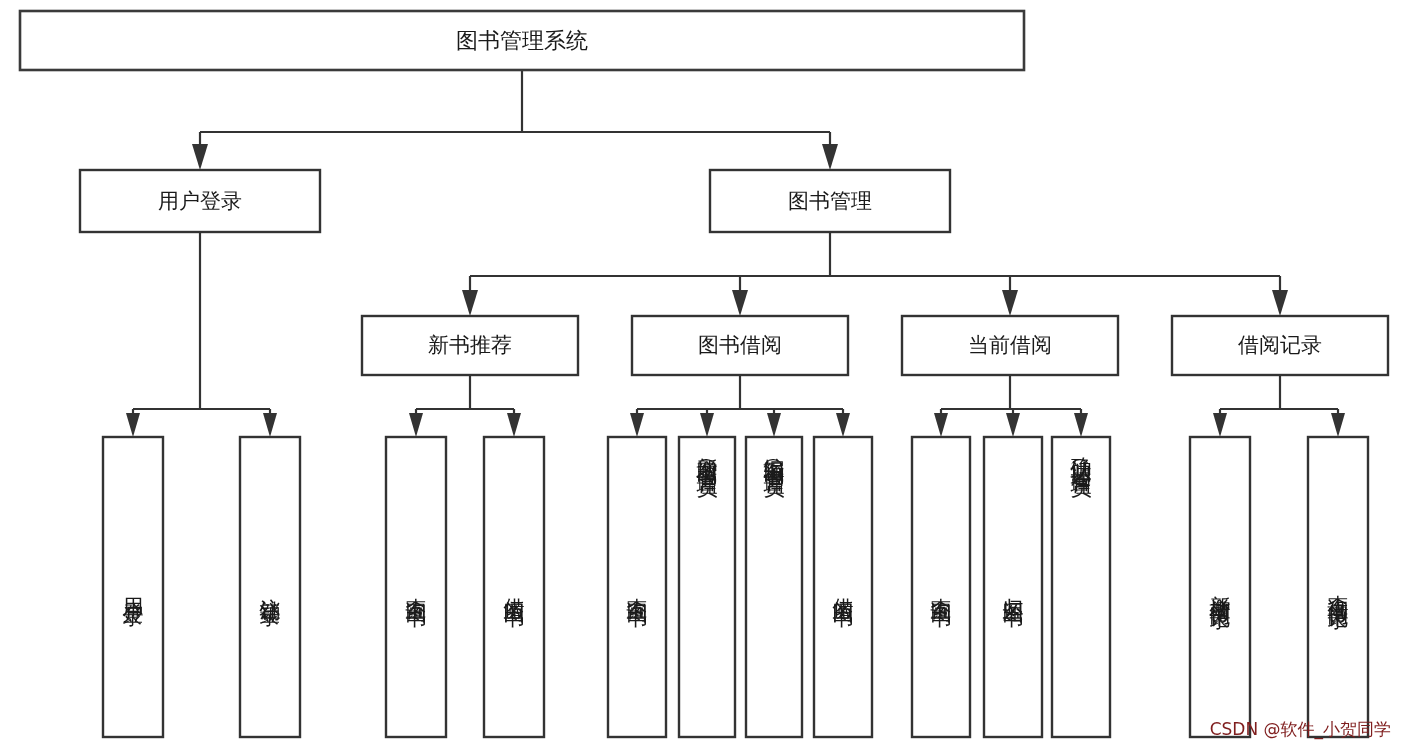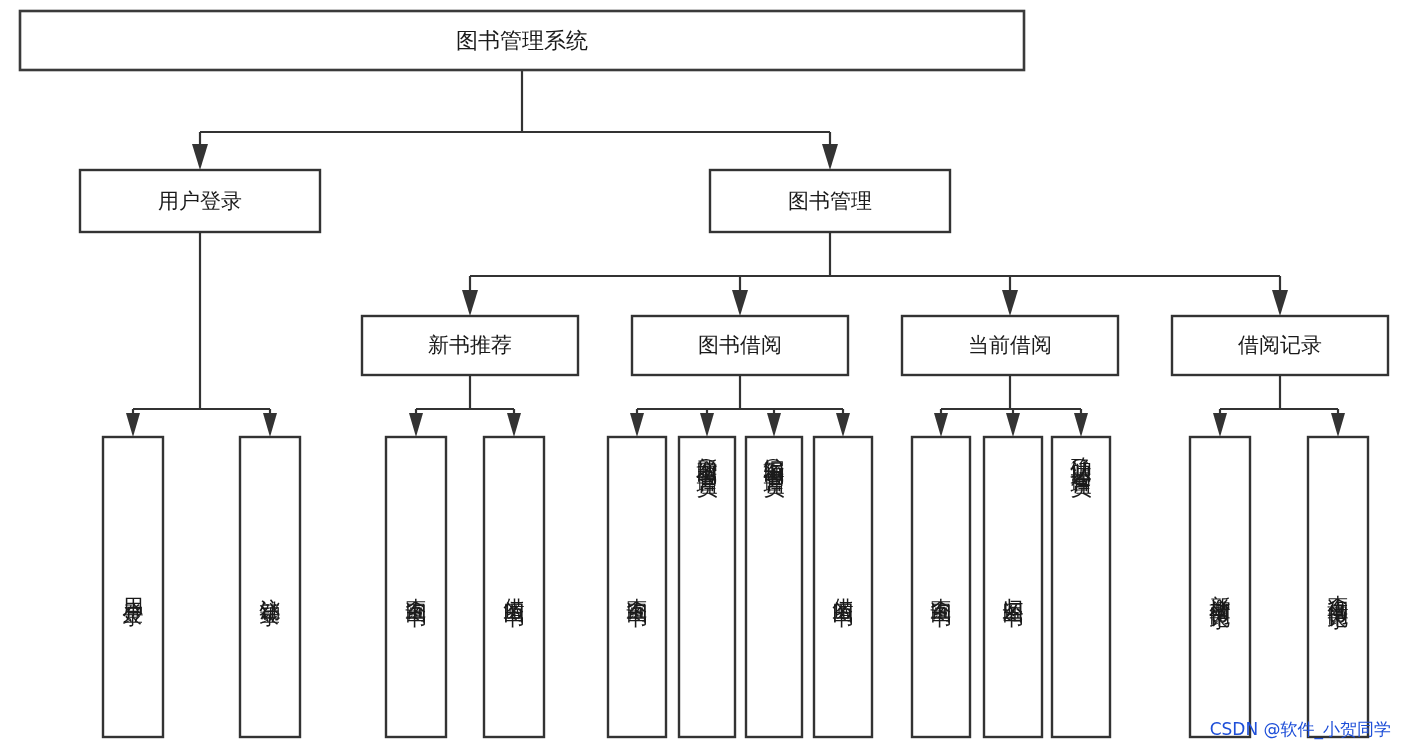--- a/index.html
+++ b/index.html
@@ -76,21 +76,21 @@
     color: #1a1a1a;
     white-space: nowrap;
     text-align: center;
   }
   .watermark {
     position: absolute;
     right: 14px;
     bottom: 6px;
     font-family: "DejaVu Sans", "Liberation Sans", sans-serif;
     font-size: 17px;
-    color: #1d4ed8;
+    color: #7f1d1d;
     white-space: nowrap;
     pointer-events: none;
   }
 </style>
 </head>
 <body>
 
 <div id="diagram-root">
 
   <svg class="diagram-canvas" viewBox="0 0 1405 747" xmlns="http://www.w3.org/2000/svg">

